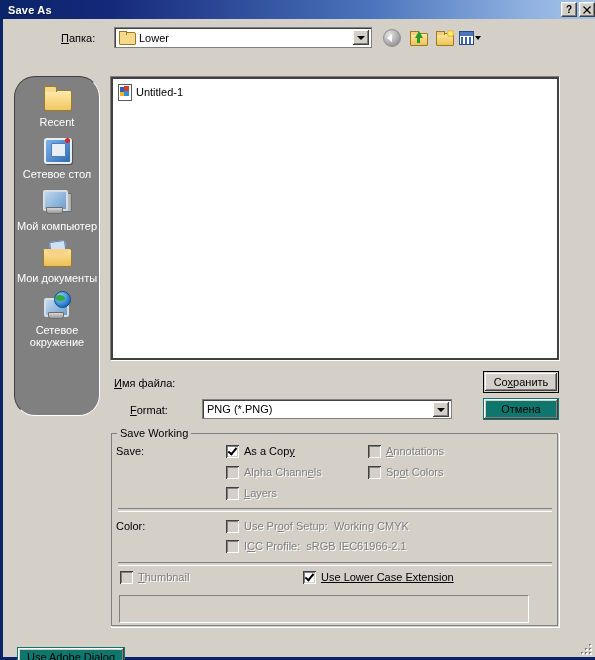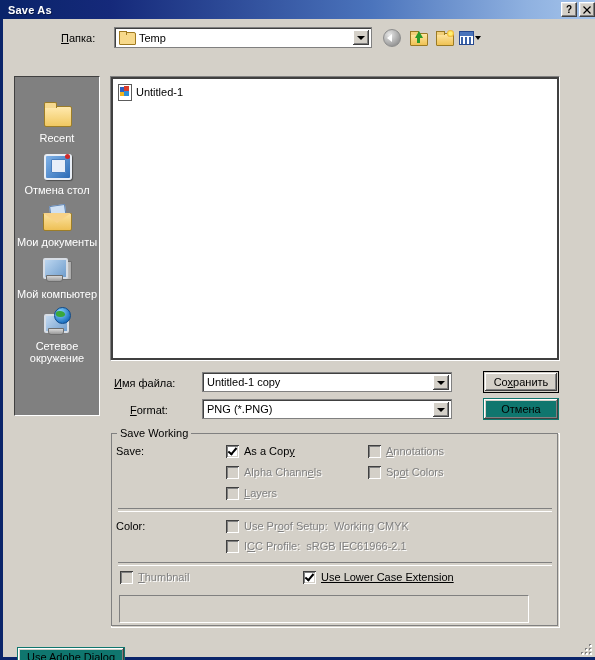--- a/index.html
+++ b/index.html
@@ -263,21 +263,22 @@
     position: absolute;
     left: 8px; top: 57px;
     width: 86px;
     height: 340px;
     background: #808080;
     border-top: 1px solid #404040;
     border-left: 1px solid #404040;
     border-right: 1px solid #ffffff;
     border-bottom: 1px solid #ffffff;
     box-sizing: border-box;
-    padding-top: 22px;
+    padding-top: 6px;
+    border-radius: 21px;
   }
   .place {
     width: 84px;
     display: flex;
     flex-direction: column;
     align-items: center;
     margin-bottom: 7px;
     cursor: default;
   }
   .place-label {
@@ -615,21 +616,21 @@
   <div class="client">
 
     <div class="lookin-row">
       <span class="lookin-label"><u class="acc">П</u>апка:</span>
 
       <div class="combo combo-look">
         <span class="folder-ico">
           <span class="back"></span>
             <span class="tab"></span>
         </span>
-        <span class="combo-text">Temp</span>
+        <span class="combo-text">Lower</span>
         <span class="combo-arrow">
             <span class="arrow-dn"></span>
           </span>
       </div>
 
       <div class="toolbar">
         <span class="tb-ico">
           <span class="back-circle"></span>
         </span>
         <span class="tb-ico">
@@ -663,37 +664,37 @@
             <span class="f-tab"></span>
         </span>
         <span class="place-label">Recent</span>
       </div>
       <div class="place">
         <span class="pi ico-desk">
           <span class="d-screen"></span>
             <span class="d-page"></span>
             <span class="d-dot"></span>
         </span>
-        <span class="place-label">Отмена стол</span>
+        <span class="place-label">Сетевое стол</span>
+      </div>
+      <div class="place">
+        <span class="pi ico-comp">
+          <span class="c-tower"></span>
+            <span class="c-mon"></span>
+            <span class="c-base"></span>
+        </span>
+        <span class="place-label">Мой компьютер</span>
       </div>
       <div class="place">
         <span class="pi ico-docs">
           <span class="m-paper"></span>
             <span class="m-body"></span>
             <span class="m-flap"></span>
         </span>
         <span class="place-label">Мои документы</span>
-      </div>
-      <div class="place">
-        <span class="pi ico-comp">
-          <span class="c-tower"></span>
-            <span class="c-mon"></span>
-            <span class="c-base"></span>
-        </span>
-        <span class="place-label">Мой компьютер</span>
       </div>
       <div class="place">
         <span class="pi ico-net">
           <span class="n-mon"></span>
             <span class="n-base"></span>
             <span class="n-globe"></span>
         </span>
         <span class="place-label">Сетевое окружение</span>
       </div>
     </div>
@@ -707,26 +708,20 @@
               <span class="sq2"></span>
               <span class="sq3"></span>
               <span class="sq4"></span>
           </span>
           <span class="file-name">Untitled-1</span>
         </div>
       </div>
     </div>
 
     <span class="fn-label"><u class="acc">И</u>мя файла:</span>
-    <div class="combo combo-fn">
-      <span class="combo-text">Untitled-1 copy</span>
-      <span class="combo-arrow">
-          <span class="arrow-dn"></span>
-        </span>
-    </div>
 
     <span class="fmt-label"><u class="acc">F</u>ormat:</span>
     <div class="combo combo-fmt">
       <span class="combo-text">PNG (*.PNG)</span>
       <span class="combo-arrow">
           <span class="arrow-dn"></span>
         </span>
     </div>
 
     <div class="btn btn-save">

